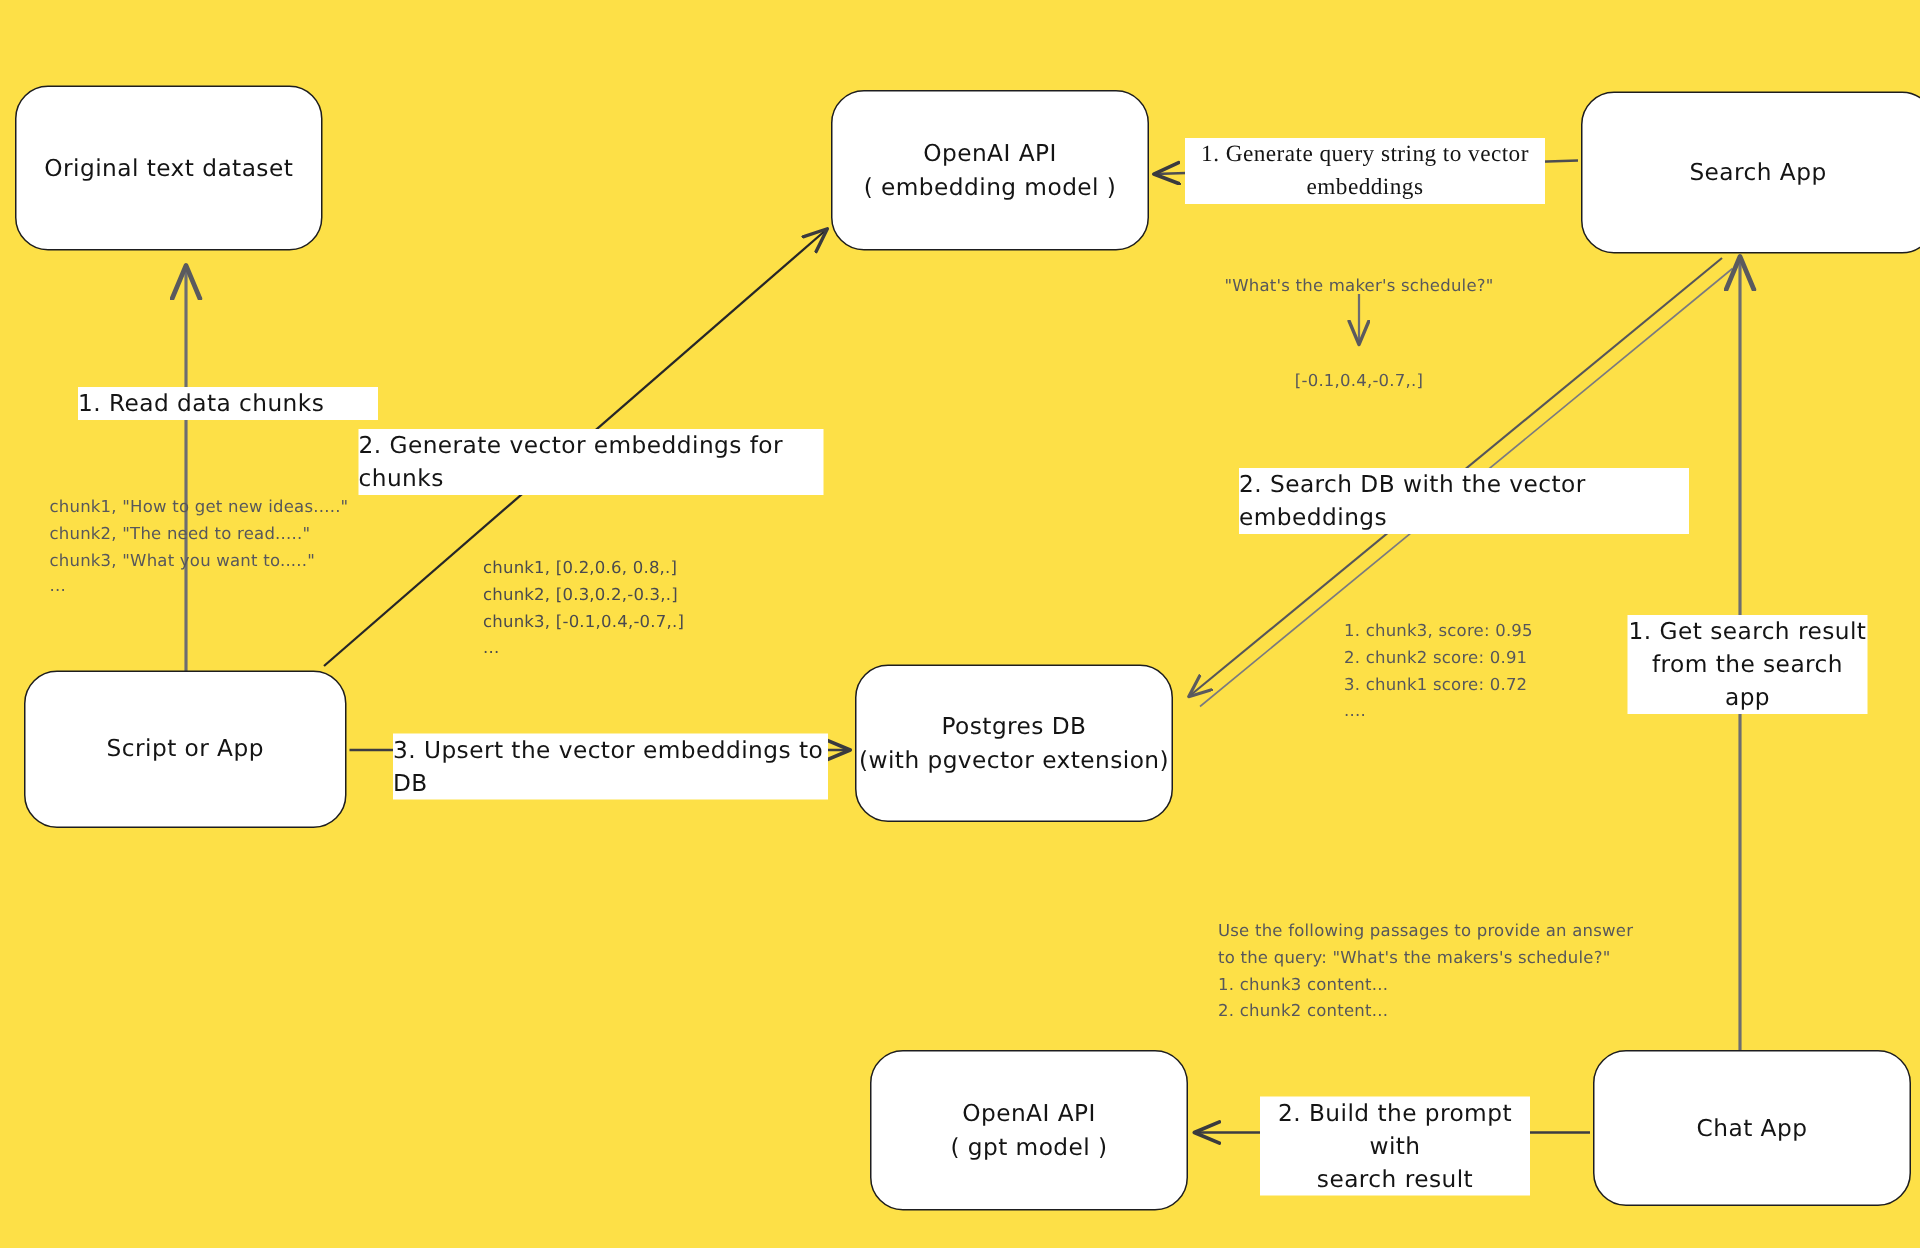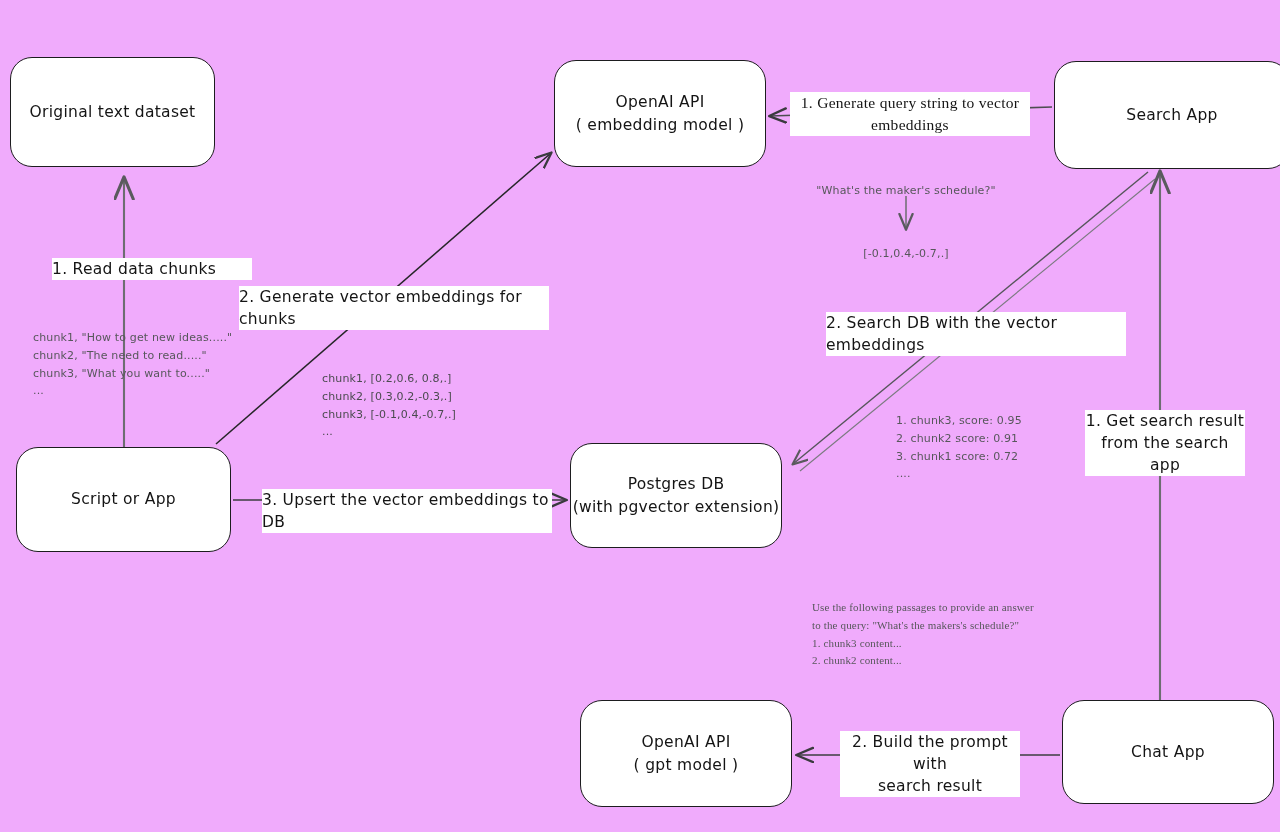--- a/index.html
+++ b/index.html
@@ -5,21 +5,21 @@
 <style>
   html, body {
     margin: 0;
     padding: 0;
     background: #ffffff;
   }
   #canvas {
     position: relative;
     width: 1280px;
     height: 832px;
-    background: #f0abfc;
+    background: #fde047;
     overflow: hidden;
     font-family: "DejaVu Sans", sans-serif;
   }
   #wires {
     position: absolute;
     left: 0;
     top: 0;
     width: 1280px;
     height: 832px;
     pointer-events: none;
@@ -177,18 +177,18 @@
 
   <div class="note center" style="left:806px; top:182px; width:200px;">"What's the maker's schedule?"</div>
 
   <div class="note center" style="left:836px; top:245px; width:140px;">[-0.1,0.4,-0.7,.]</div>
 
   <div class="note" style="left:896px; top:412px; width:200px;">1. chunk3, score: 0.95
 2. chunk2 score: 0.91
 3. chunk1 score: 0.72
 ....</div>
 
-  <div class="note" style="left:812px; top:599px; width:290px;font-family:Liberation Serif, serif;">Use the following passages to provide an answer
+  <div class="note" style="left:812px; top:612px; width:290px;">Use the following passages to provide an answer
 to the query: "What's the makers's schedule?"
 1. chunk3 content...
 2. chunk2 content...</div>
 
 </div>
 
 </body></html>

